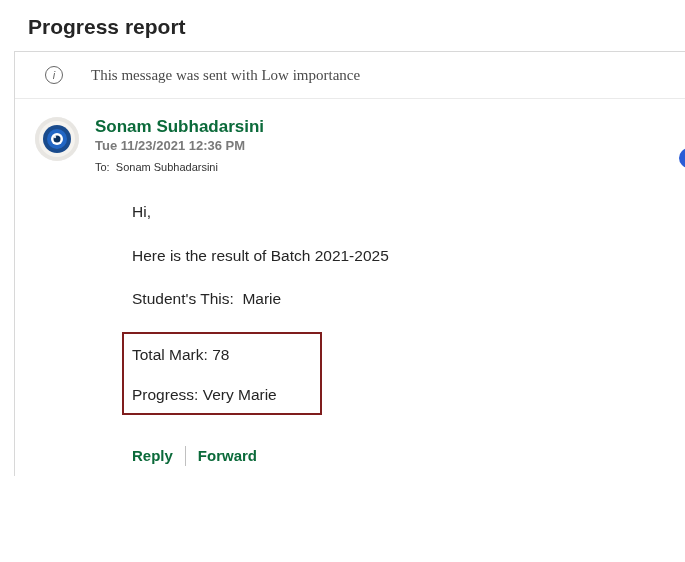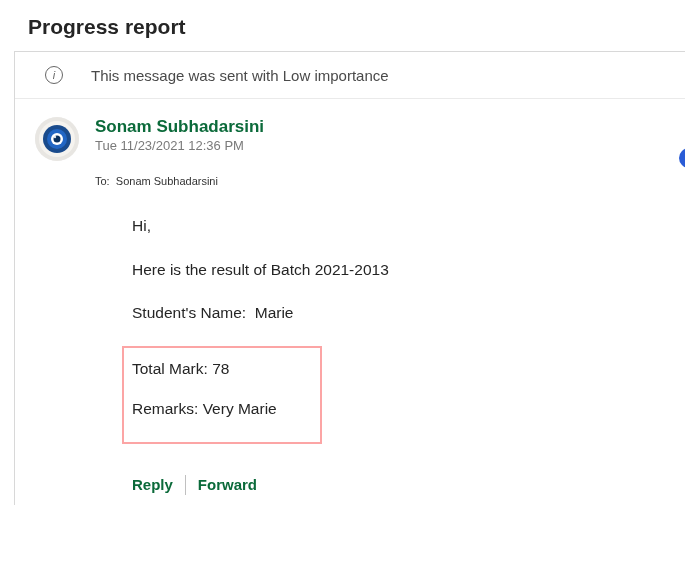--- a/index.html
+++ b/index.html
@@ -45,20 +45,21 @@
       align-items: center;
       justify-content: center;
       font-size: 11px;
       font-style: italic;
       color: #666;
       flex-shrink: 0;
     }
     .info-text {
       font-size: 15px;
       color: #4a4a4a;
+      font-family: Liberation Serif, serif;
     }
     .email-body {
       display: flex;
       padding: 18px 10px 10px 20px;
       gap: 16px;
     }
     .avatar {
       width: 44px;
       height: 44px;
       border-radius: 50%;
@@ -71,39 +72,40 @@
     }
     .sender-name {
       font-size: 17px;
       font-weight: 600;
       color: #0b6a3a;
       margin-bottom: 1px;
     }
     .timestamp {
       font-size: 13px;
       color: #7a7a7a;
-      margin-bottom: 22px;
+      margin-bottom: 8px;
+      font-weight: bold;
     }
     .to-line {
       font-size: 11px;
       color: #333;
       margin-bottom: 28px;
     }
     .body-text {
       font-size: 15.5px;
       color: #252525;
       line-height: 1.4;
       margin-left: 37px;
     }
     .body-text p {
       margin-bottom: 22px;
     }
     .highlight-box {
-      border: 2px solid #fca5a5;
-      padding: 10px 10px 23px 8px;
+      border: 2px solid #7f1d1d;
+      padding: 10px 10px 8px 8px;
       margin-left: -10px;
       margin-bottom: 22px;
       display: inline-block;
       min-width: 200px;
     }
     .highlight-box p {
       margin-bottom: 18px;
     }
     .highlight-box p:last-child {
       margin-bottom: 0;
@@ -168,33 +170,33 @@
     <div class="email-content">
       <div class="sender-name">Sonam Subhadarsini</div>
       <div class="timestamp">Tue 11/23/2021 12:36 PM</div>
       <div class="to-line">
         <span>To:</span>&nbsp;
         <span>Sonam Subhadarsini</span>
       </div>
 
       <div class="body-text">
         <p>Hi,</p>
-        <p>Here is the result of Batch 2021-2013</p>
+        <p>Here is the result of Batch 2021-2025</p>
         <p>
-          <span>Student's Name:</span>&nbsp;
+          <span>Student's This:</span>&nbsp;
           <span>Marie</span>
         </p>
 
         <div class="highlight-box">
           <p>
             <span>Total Mark:</span>
             <span>78</span>
           </p>
           <p>
-            <span>Remarks:</span>
+            <span>Progress:</span>
             <span>Very Marie</span>
           </p>
         </div>
 
         <div class="actions">
           <span class="action-btn">Reply</span>
           <span class="divider"></span>
           <span class="action-btn">Forward</span>
         </div>
       </div>

